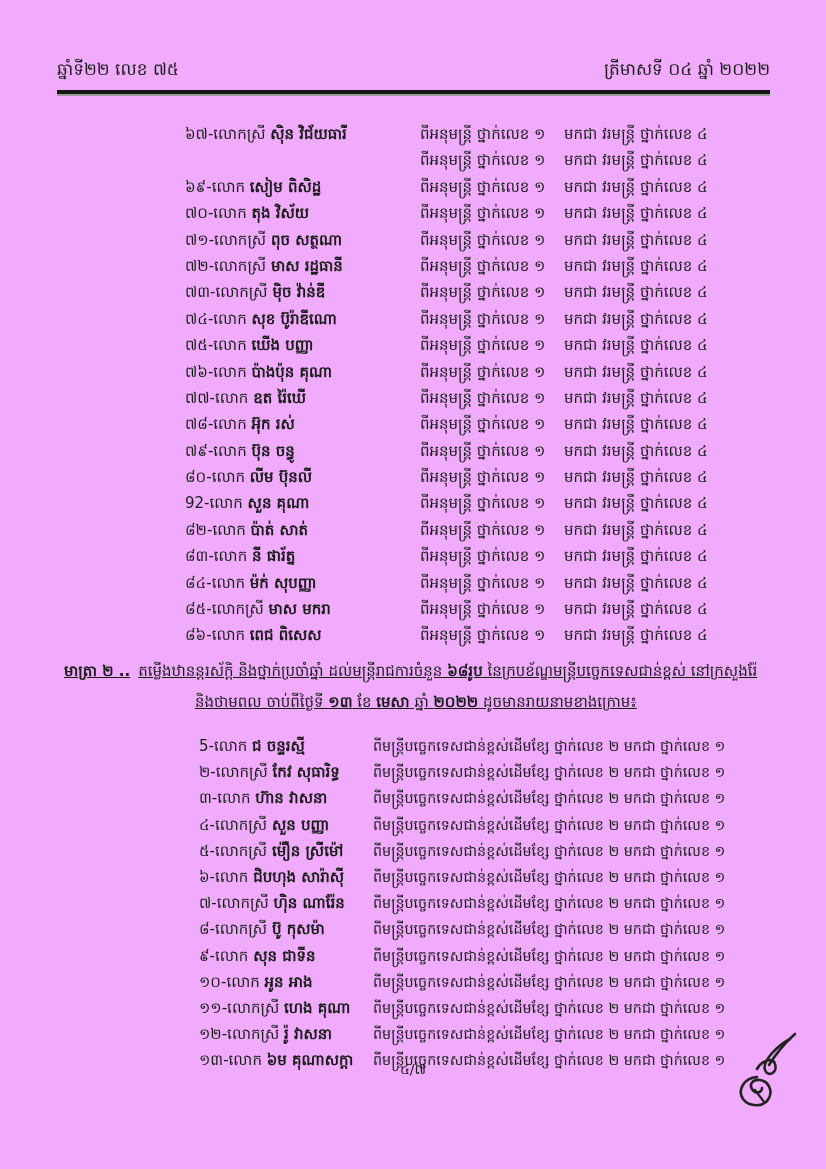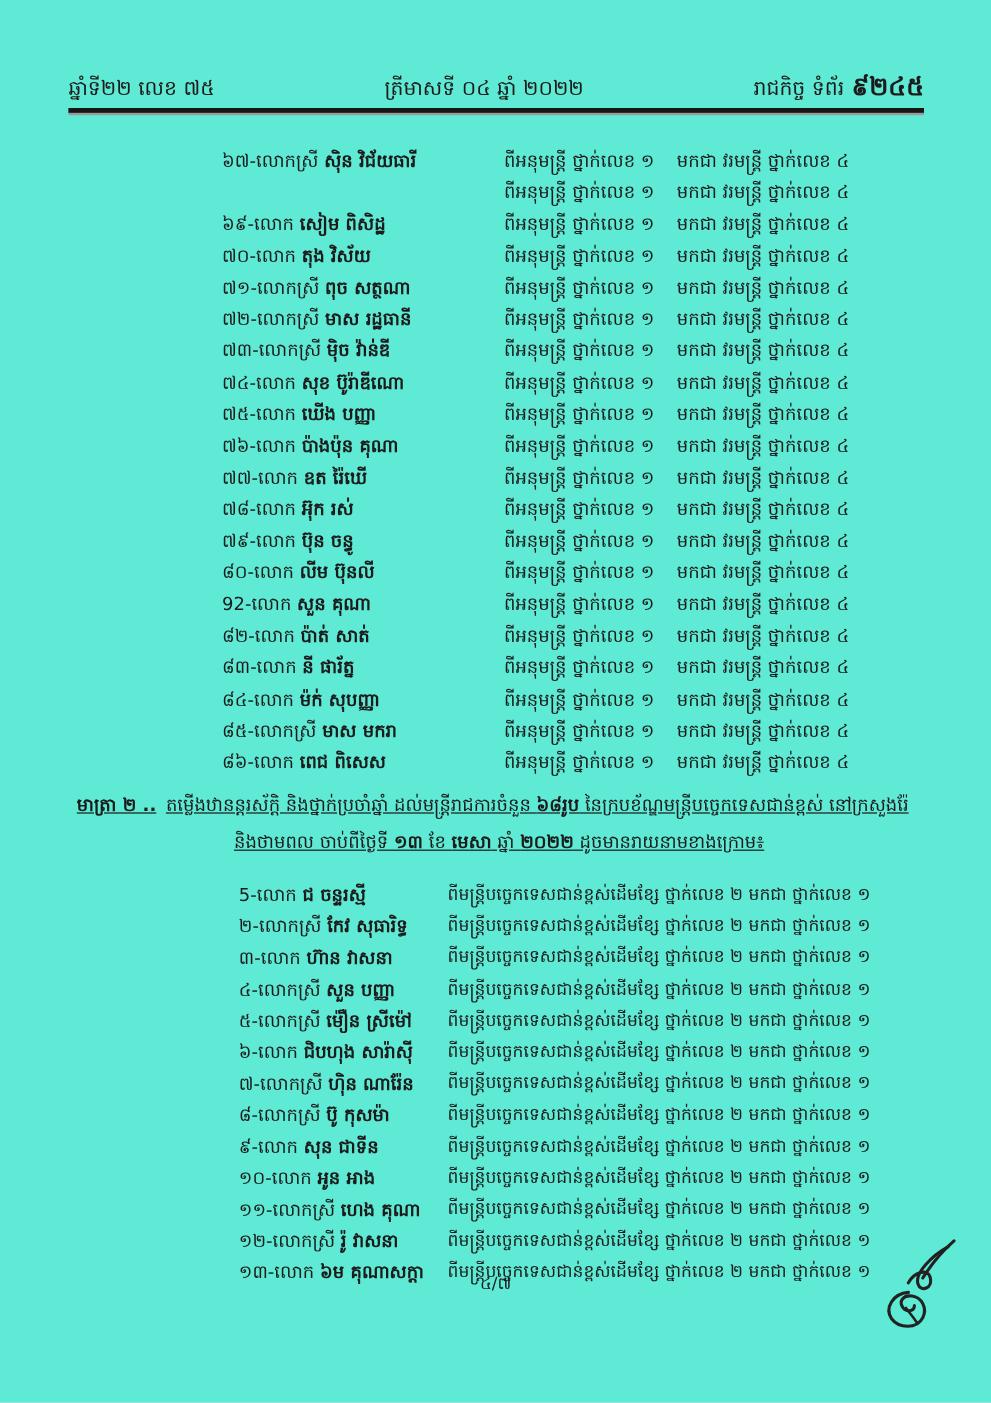--- a/index.html
+++ b/index.html
@@ -1,18 +1,18 @@
 <!DOCTYPE html>
 <html lang="km"><head>
 <meta charset="utf-8">
 <style>
   html,body { margin:0; padding:0; background:#e8e8e8; }
   .page {
     position:relative; width:826px; height:1169px; margin:0 auto;
-    background:#5eead4; color:#1b1b1b;
+    background:#f0abfc; color:#1b1b1b;
     font-family:"DejaVu Sans","Liberation Sans",sans-serif;
     overflow:hidden;
   }
   .bold { font-weight:bold; }
   
   .header {
     position:absolute; top:58px; left:57px; right:56px;
     display:flex; justify-content:space-between; align-items:baseline;
     font-size:17px; white-space:nowrap;
   }
@@ -48,23 +48,20 @@
   .signature { position:absolute; left:731px; top:1030px; }
 </style>
 </head>
 <body>
 
 <div class="page">
 
   <div class="header">
     <span>ឆ្នាំទី២២ លេខ ៧៥</span>
     <span>ត្រីមាសទី ០៤ ឆ្នាំ ២០២២</span>
-    <span>
-      <span>រាជកិច្ច ទំព័រ</span><span class="right-number">៩២៤៥</span>
-    </span>
   </div>
 
   <div class="rule"></div>
 
   <div id="list1" class="list">
       <div class="row">
         <span class="cell c1"><span>៦៧-លោកស្រី </span><span class="bold">ស៊ិន វិជ័យធារី</span></span>
         <span class="cell c2">ពីអនុមន្ត្រី ថ្នាក់លេខ ១</span>
         <span class="cell c3">មកជា វរមន្ត្រី ថ្នាក់លេខ ៤</span>
       </div>

